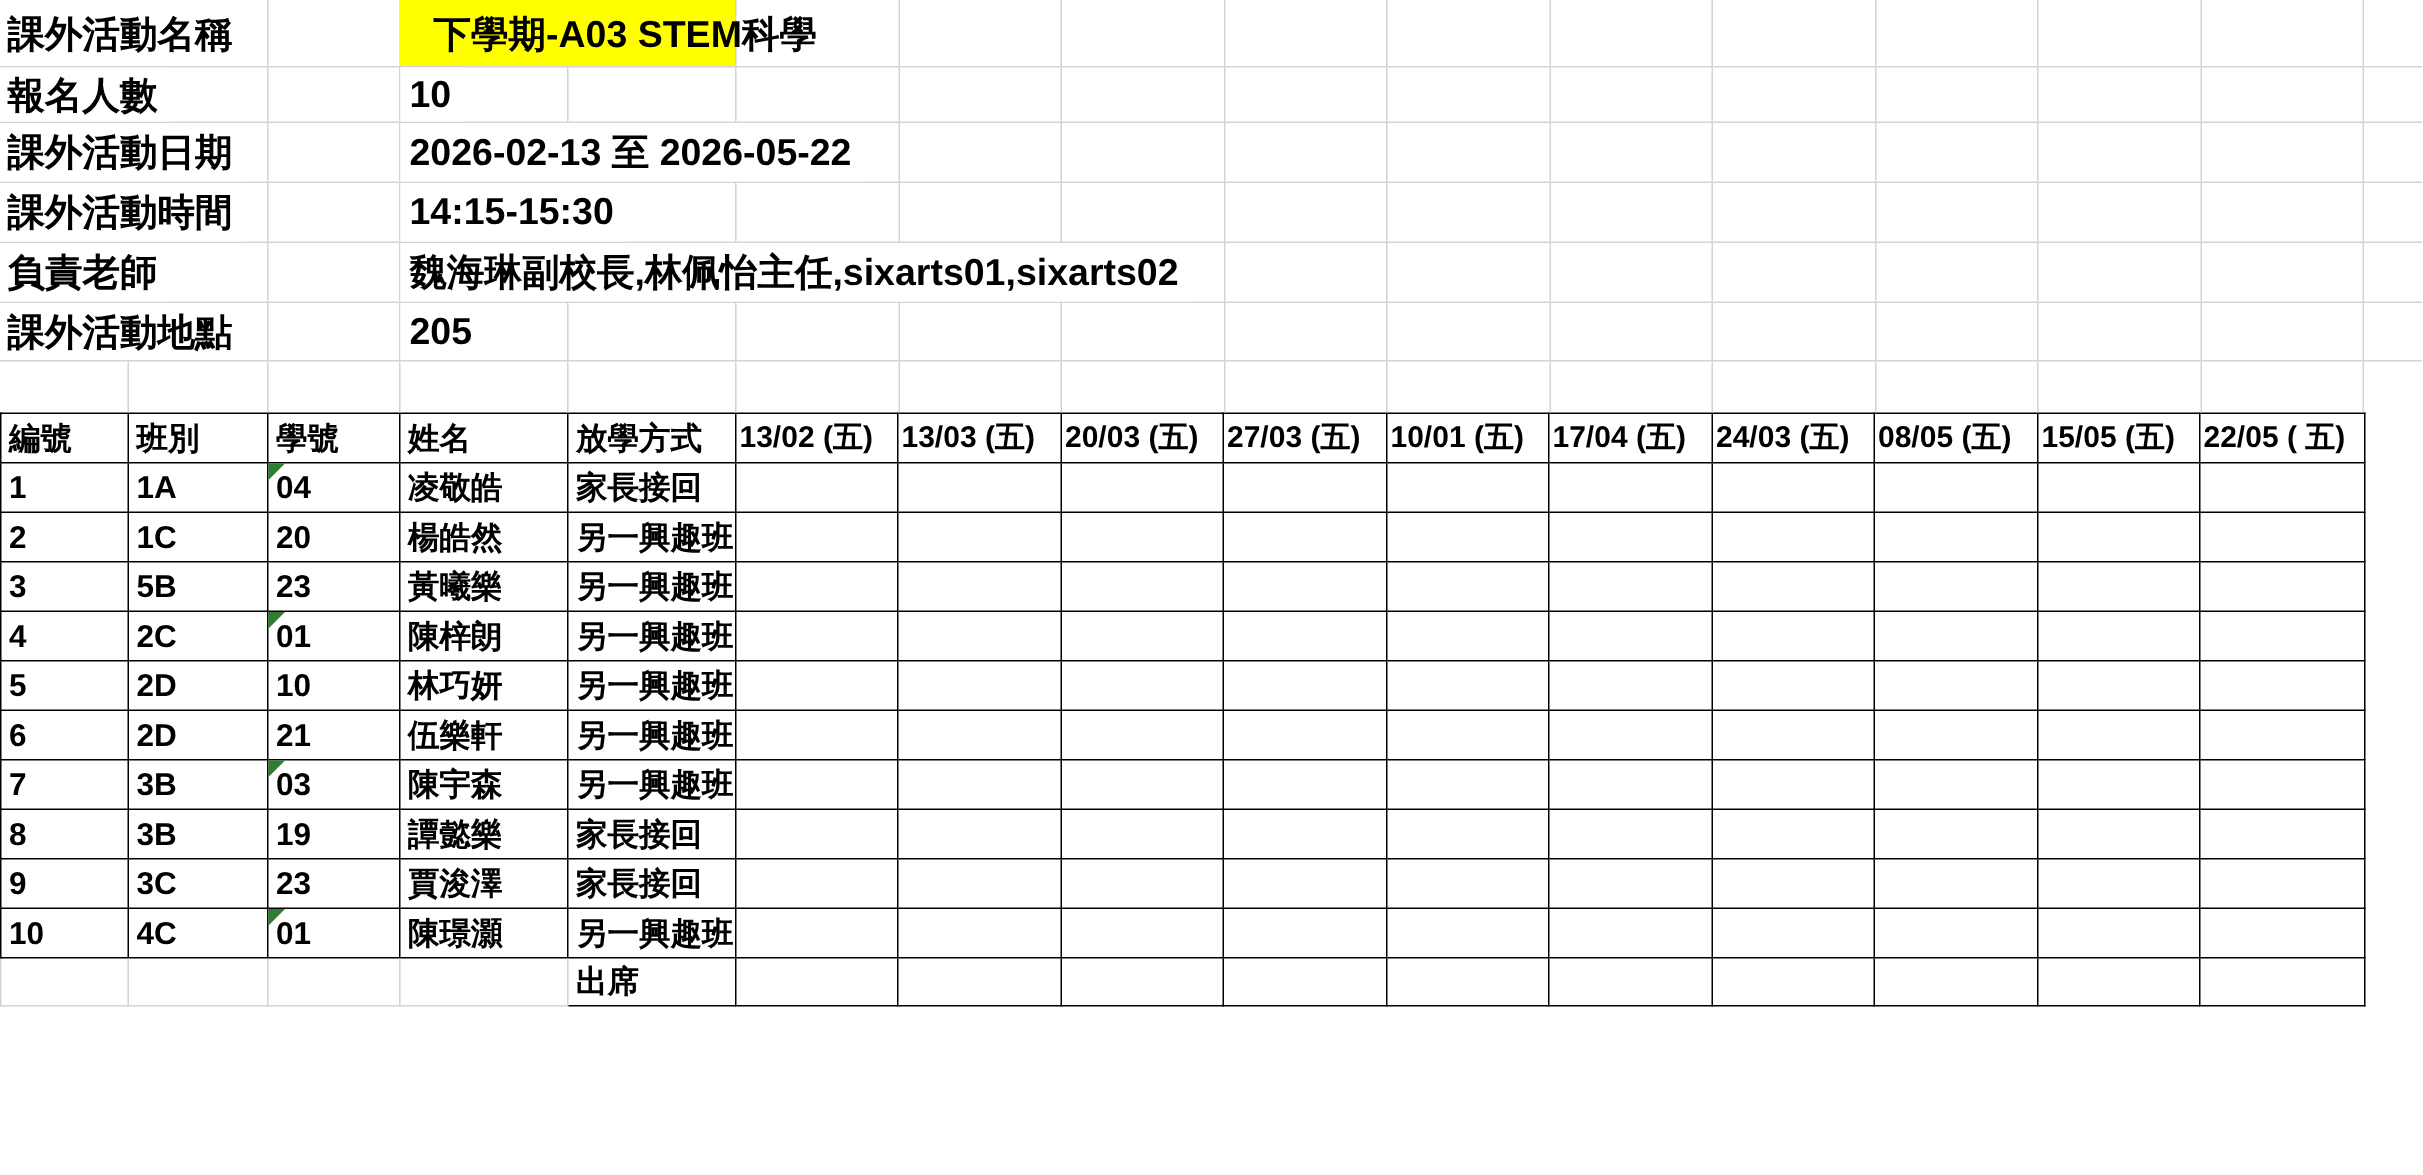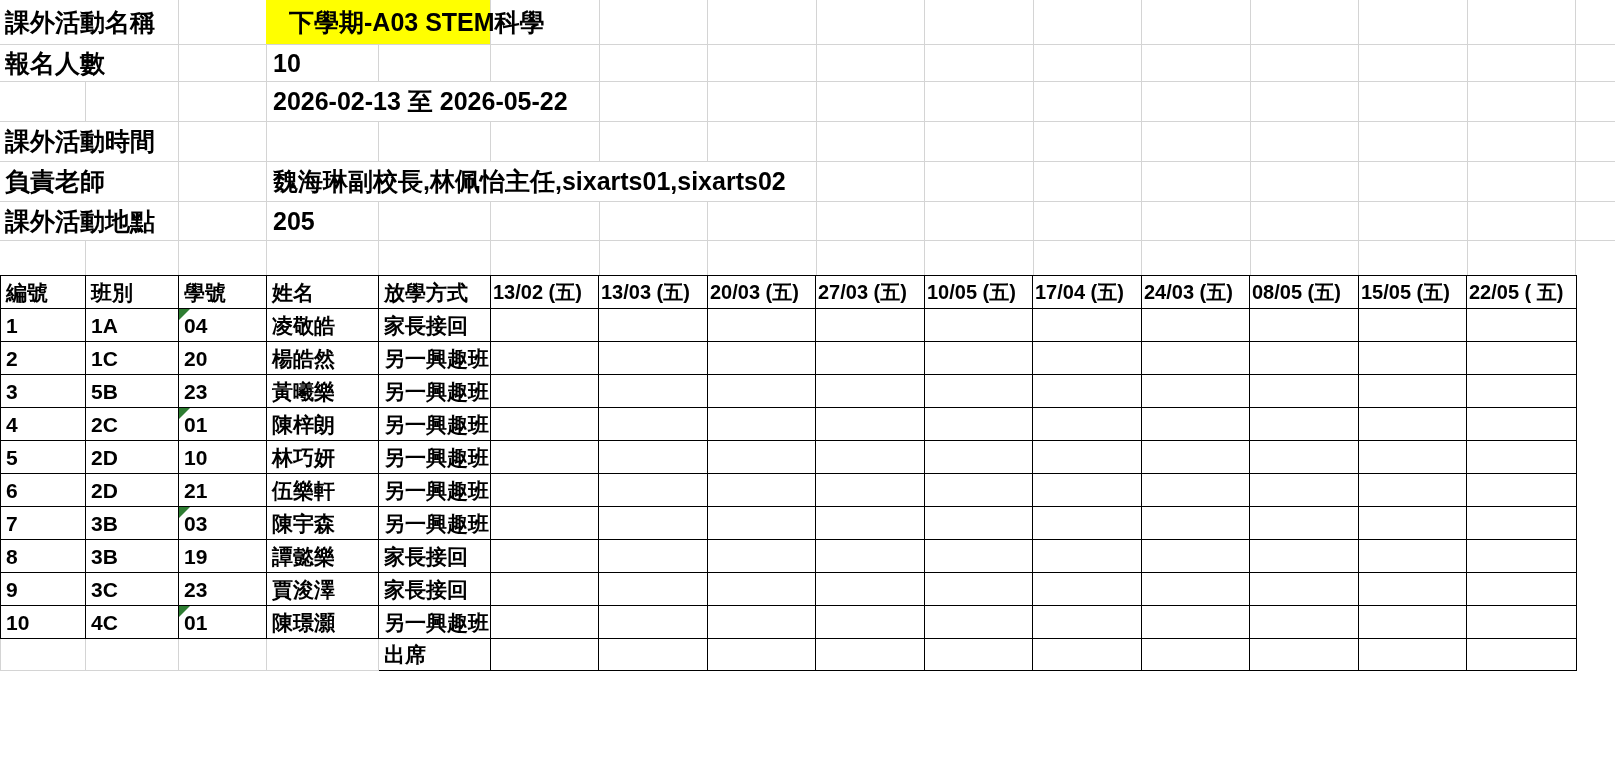--- a/index.html
+++ b/index.html
@@ -123,20 +123,21 @@
         <div class="vline" style="left: 707px;"></div>
         <div class="vline" style="left: 816px;"></div>
         <div class="vline" style="left: 924px;"></div>
         <div class="vline" style="left: 1033px;"></div>
         <div class="vline" style="left: 1141px;"></div>
         <div class="vline" style="left: 1250px;"></div>
         <div class="vline" style="left: 1358px;"></div>
         <div class="vline" style="left: 1467px;"></div>
         <div class="vline" style="left: 1575px;"></div>
       </div>
+    <span class="ilabel">課外活動日期</span>
     <span class="ivalue">2026-02-13 至 2026-05-22</span>
   </div>
 
   <div class="irow" style="height:39px">
     <div class="gridlines">
         <div class="vline" style="left: 85px;"></div>
         <div class="vline" style="left: 178px;"></div>
         <div class="vline" style="left: 266px;"></div>
         <div class="vline" style="left: 378px;"></div>
         <div class="vline" style="left: 490px;"></div>
@@ -145,20 +146,21 @@
         <div class="vline" style="left: 816px;"></div>
         <div class="vline" style="left: 924px;"></div>
         <div class="vline" style="left: 1033px;"></div>
         <div class="vline" style="left: 1141px;"></div>
         <div class="vline" style="left: 1250px;"></div>
         <div class="vline" style="left: 1358px;"></div>
         <div class="vline" style="left: 1467px;"></div>
         <div class="vline" style="left: 1575px;"></div>
       </div>
     <span class="ilabel">課外活動時間</span>
+    <span class="ivalue">14:15-15:30</span>
   </div>
 
   <div class="irow" style="height:39px">
     <div class="gridlines">
         <div class="vline" style="left: 85px;"></div>
         <div class="vline" style="left: 178px;"></div>
         <div class="vline" style="left: 266px;"></div>
         <div class="vline" style="left: 378px;"></div>
         <div class="vline" style="left: 490px;"></div>
         <div class="vline" style="left: 599px;"></div>
@@ -241,21 +243,21 @@
         <tr>
       <th>編號</th>
       <th>班別</th>
       <th>學號</th>
       <th>姓名</th>
       <th>放學方式</th>
       <th class="datehdr">13/02 (五)</th>
       <th class="datehdr">13/03 (五)</th>
       <th class="datehdr">20/03 (五)</th>
       <th class="datehdr">27/03 (五)</th>
-      <th class="datehdr">10/05 (五)</th>
+      <th class="datehdr">10/01 (五)</th>
       <th class="datehdr">17/04 (五)</th>
       <th class="datehdr">24/03 (五)</th>
       <th class="datehdr">08/05 (五)</th>
       <th class="datehdr">15/05 (五)</th>
       <th class="datehdr">22/05 ( 五)</th>
     </tr>
 
     <tr>
       <td>1</td>
       <td>1A</td>

